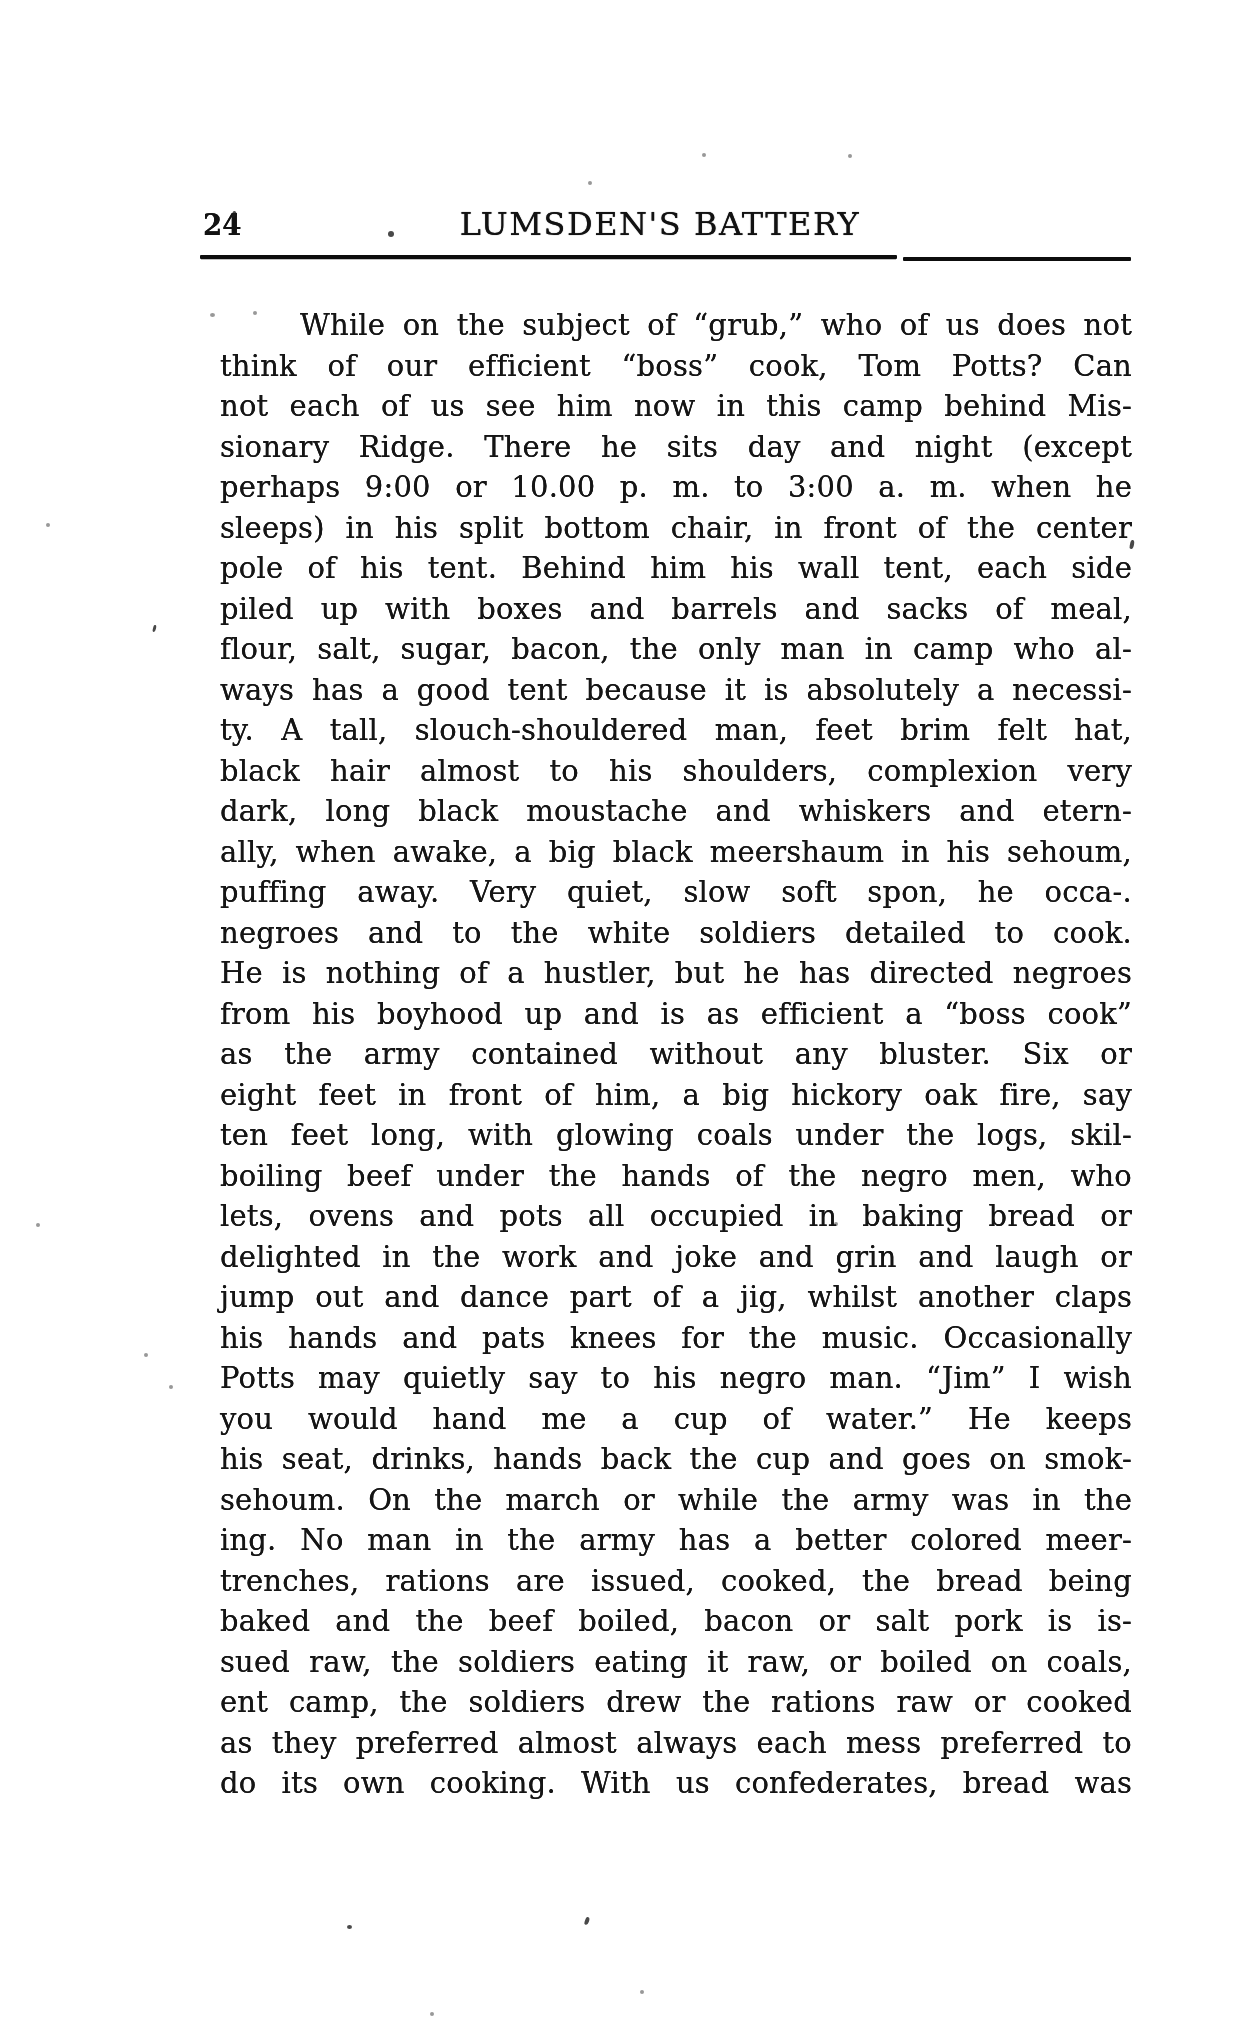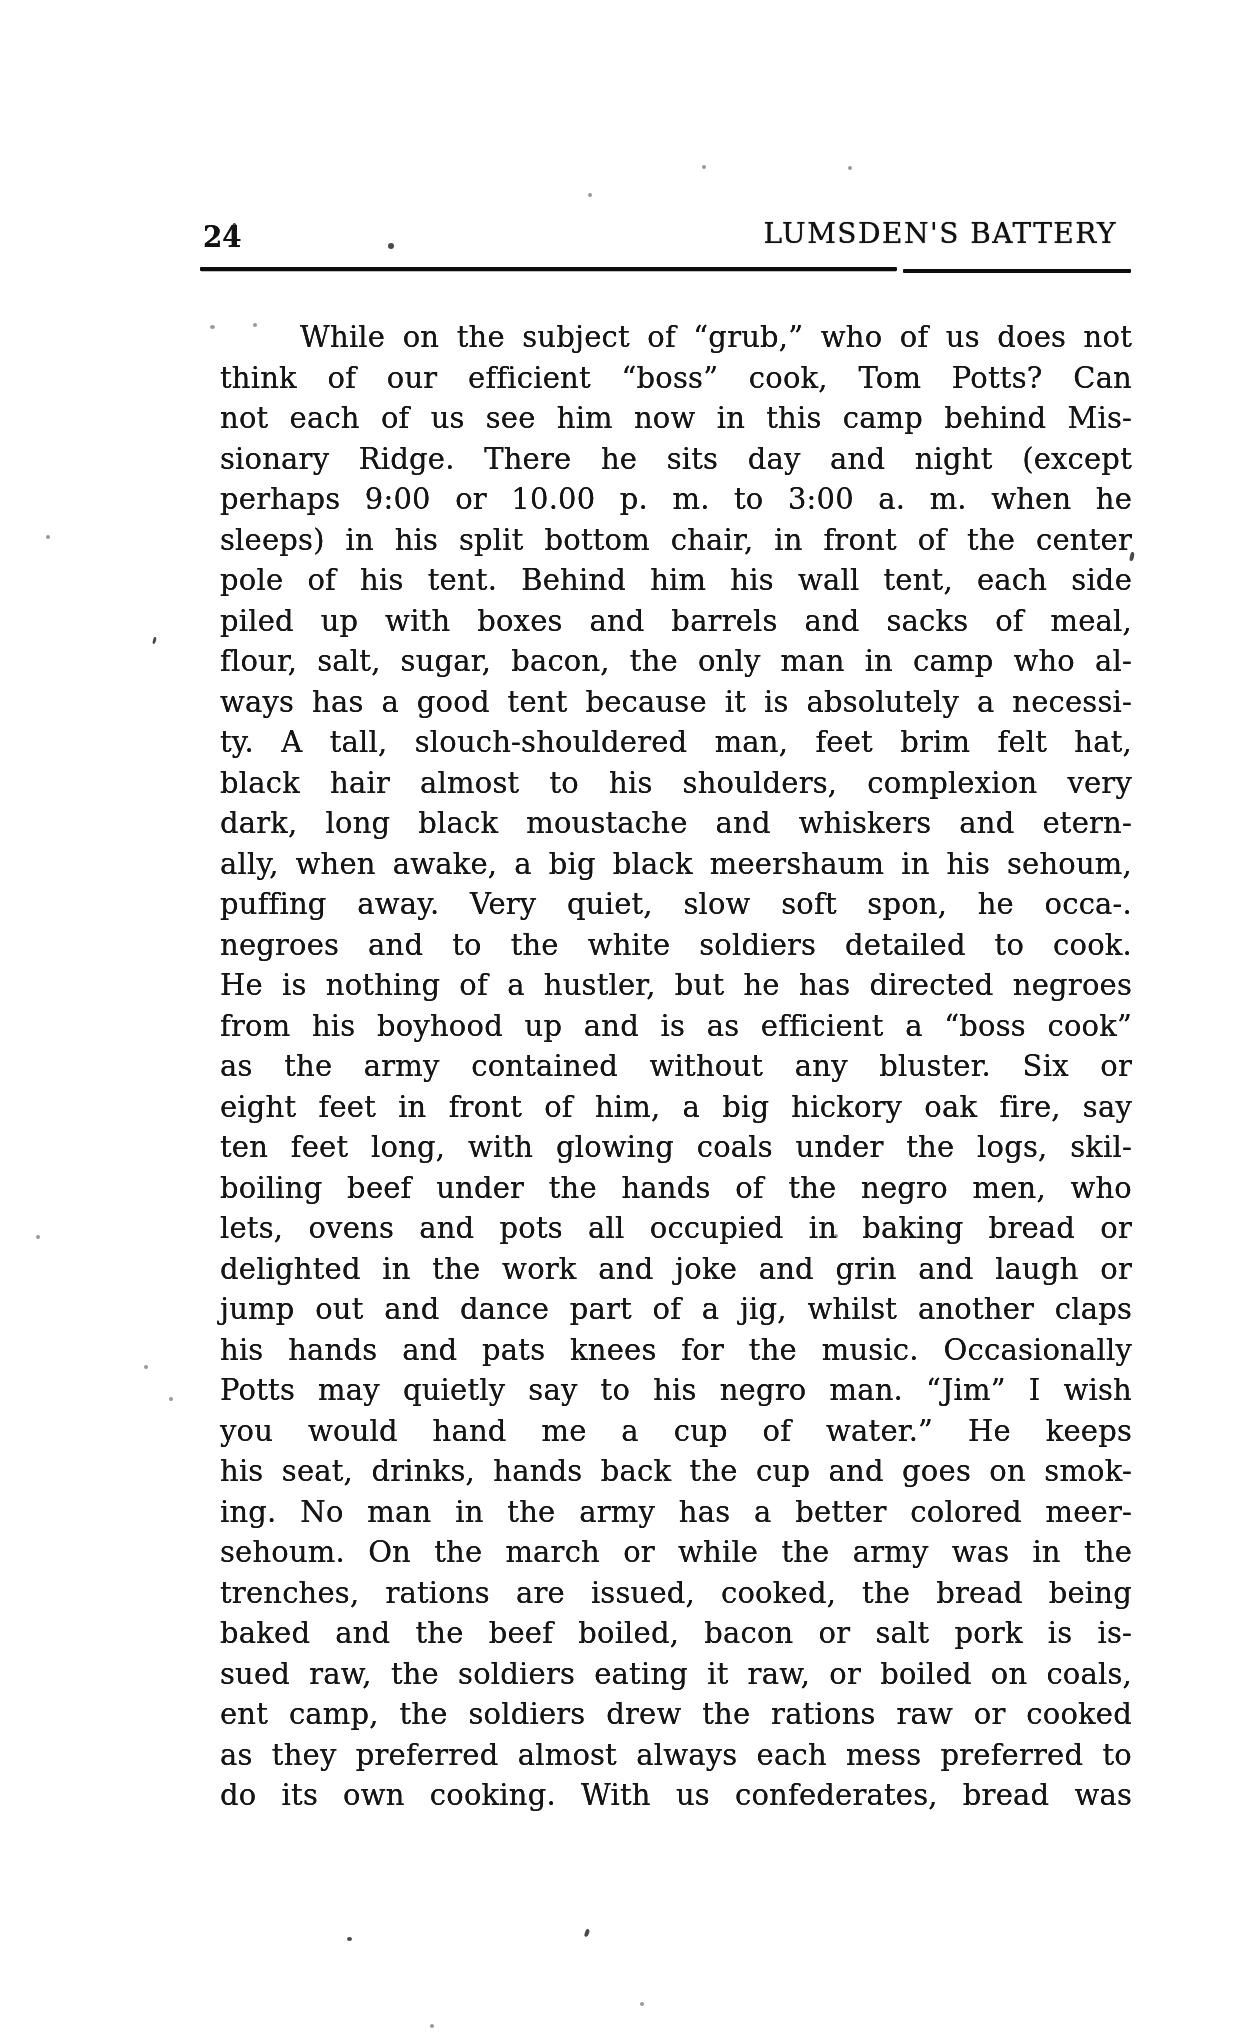--- a/index.html
+++ b/index.html
@@ -6,39 +6,38 @@
   body {
     width: 1250px; height: 2035px;
     background: #ffffff;
     font-family: "DejaVu Serif", "Liberation Serif", serif;
     position: relative;
     overflow: hidden;
   }
   .page {
     position: absolute; inset: 0;
     color: #121212;
-    margin-top: 12px;
   }
   
   .running-header {
     position: absolute;
     left: 203px; top: 205px; width: 914px; height: 40px;
   }
   .page-number {
     position: absolute; left: 0; top: 2px;
     font-size: 30px; font-weight: bold;
     letter-spacing: 0px;
     transform: scaleX(.92);
     transform-origin: left;
     text-shadow: 0 0 0.6px rgba(0,0,0,.85);
   }
   .header-title {
     position: absolute; left: 0; top: 0; width: 100%;
-    text-align: right;
-    font-size: 28px; font-weight: normal;
+    text-align: center;
+    font-size: 32px; font-weight: normal;
     letter-spacing: 1.5px;
     text-shadow: 0 0 0.8px rgba(0,0,0,.9);
     white-space: nowrap;
   }
   
   .rule { position: absolute; background: #0d0d0d; height: 4px; border-radius: 1px; }
   .rule.seg-left  { left: 200px; top: 255px; width: 697px; box-shadow: 0 2px 0 -1px rgba(0,0,0,.25); }
   .rule.seg-right { left: 903px; top: 257px; width: 228px; }
   
   .body-text {
@@ -104,22 +103,22 @@
       <div class="line">eight feet in front of him, a big hickory oak fire, say</div>
       <div class="line">ten feet long, with glowing coals under the logs, skil-</div>
       <div class="line">boiling beef under the hands of the negro men, who</div>
       <div class="line">lets, ovens and pots all occupied in baking bread or</div>
       <div class="line">delighted in the work and joke and grin and laugh or</div>
       <div class="line">jump out and dance part of a jig, whilst another claps</div>
       <div class="line">his hands and pats knees for the music.  Occasionally</div>
       <div class="line">Potts may quietly say to his negro man.  “Jim” I wish</div>
       <div class="line">you would hand me a cup of water.”  He keeps</div>
       <div class="line">his seat, drinks, hands back the cup and goes on smok-</div>
+      <div class="line">sehoum.  On the march or while the army was in the</div>
       <div class="line">ing.  No man in the army has a better colored meer-</div>
-      <div class="line">sehoum.  On the march or while the army was in the</div>
       <div class="line">trenches, rations are issued, cooked, the bread being</div>
       <div class="line">baked and the beef boiled, bacon or salt pork is is-</div>
       <div class="line">sued raw, the soldiers eating it raw, or boiled on coals,</div>
       <div class="line">ent camp, the soldiers drew the rations raw or cooked</div>
       <div class="line">as they preferred almost always each mess preferred to</div>
       <div class="line">do its own cooking.  With us confederates, bread was</div>
     </div>
 
   <div class="speck faint" style="left:702px;  top:153px;  width:4px; height:4px;"></div>
   <div class="speck faint" style="left:848px;  top:154px;  width:4px; height:4px;"></div>

